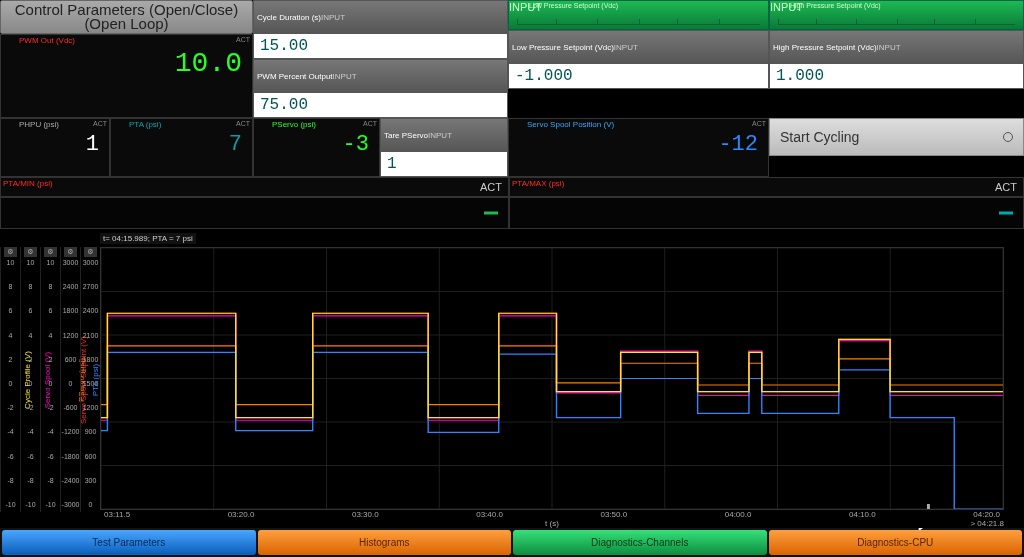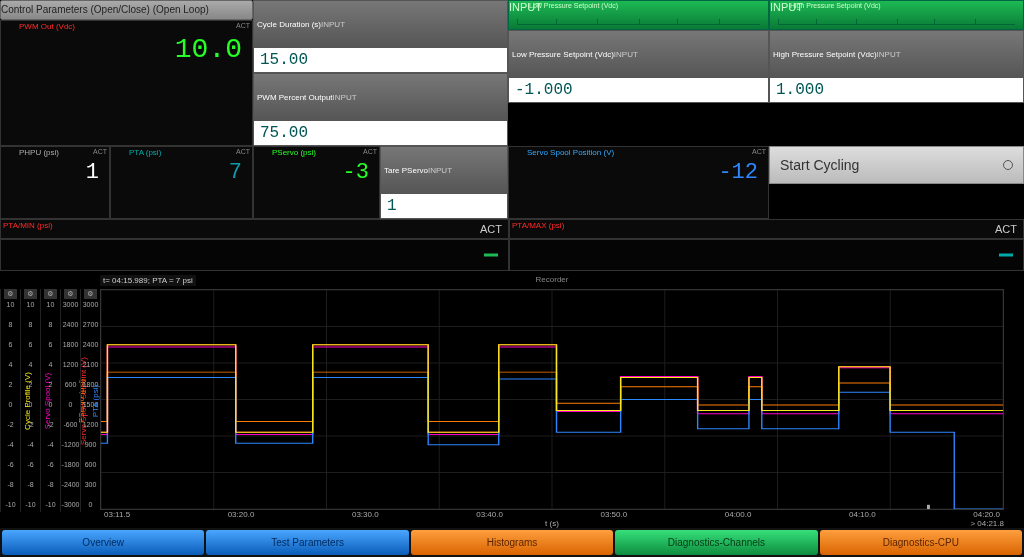--- a/index.html
+++ b/index.html
@@ -12,29 +12,29 @@
   .panel-label.green { color: #27ff27; }
   .panel-label.blue { color: #3af; }
   .panel-label.teal { color: #0aa; }
   .panel .tag-right { position: absolute; right: 2px; top: 1px; font-size: 7px; color: #888; }
   .big-value { font-family: "Courier New", monospace; font-size: 28px; text-align: right; padding: 2px 10px 4px 4px; }
   .big-value.green { color: #27ff27; }
   .big-value.teal { color: #19a; }
   .big-value.blue { color: #2d87ff; }
   .big-value.white { color: #fff; }
   .white-input { background: #fff; color: #000; display: flex; flex-direction: column; border: 1px solid #555; }
-  .white-input .panel-label { background: linear-gradient(#777,#555); color: #fff; font-size: 8px; padding: 19px 3px; position: relative; }
+  .white-input .panel-label { background: linear-gradient(#777,#555); color: #fff; font-size: 8px; padding: 12px 3px; position: relative; }
   .white-input .inp-val { font-family: "Courier New", monospace; font-size: 16px; padding: 3px 6px; color: #055; }
   .green-slider { background: linear-gradient(#1db954,#0a7a36); border: 1px solid #064; position: relative; height: 30px; }
   .green-slider .panel-label { position: absolute; top: 0; left: 2px; color: #cfc; font-size: 7px; }
   .green-slider .tag-right { color: #cfc; }
   .green-slider .ticks { position: absolute; left: 8px; right: 8px; bottom: 4px; height: 8px; border-bottom: 1px solid #063; }
   .green-slider .ticks::before, .green-slider .ticks::after { content:''; position:absolute; bottom:0; width:1px; height:5px; background:#063; }
   .green-slider .ticks span { position:absolute; bottom:0; width:1px; height:5px; background:#063; }
-  .btn-panel { background: linear-gradient(#aaa,#888); color:#222; border:1px solid #666; font-size:10px; line-height:14px; padding:2px 0; border-radius:2px; }
+  .btn-panel { background: linear-gradient(#aaa,#888); color:#222; border:1px solid #666; text-align:center; font-size:15px; line-height:14px; padding:2px 0; border-radius:2px; }
   .start-cycling { display:flex; align-items:center; justify-content:space-between; padding:6px 10px; font-size:14px; color:#333; background:linear-gradient(#ddd,#bbb); border:1px solid #888; height:38px; }
   .start-cycling .circ { width:10px; height:10px; border-radius:50%; border:1px solid #555; background:#ccc; }
   .row2 { display:grid; grid-template-columns: 110px 143px 127px 128px 261px 255px; }
   .slim-panel { height:20px;  border:1px solid #333; background:#0a0a0a; position:relative; display:flex; align-items:center; justify-content:flex-end; padding:0 6px 0 3px;}
   .slim-label { position:absolute; left:2px; top:1px; font-size:8px; }
   .progress-strip { display:grid; grid-template-columns: 509px 515px; }
   .progress { height:32px; border:1px solid #333; background:#050505; position:relative; }
   .progress .bar { position:absolute; right:10px; top:50%; transform:translateY(-50%); width:14px; height:3px; }
   .chart-area { flex:1; display:flex; background:#000; }
   .side-scales { width:100px; display:flex; position:relative; margin-top:18px; margin-bottom:16px; }
@@ -237,21 +237,20 @@
           <span style="font-size: 7px;">1200</span>
           <span style="font-size: 7px;">900</span>
           <span style="font-size: 7px;">600</span>
           <span style="font-size: 7px;">300</span>
           <span style="font-size: 7px;">0</span>
           <div style="position: absolute; left: -2px; top: 50%; transform: translateY(-50%) rotate(-90deg); transform-origin: center center; font-size: 8px; white-space: nowrap; color: rgb(45, 135, 255);">PTA (psi)</div>
         </div>
       </div>
     <div class="chart-wrap">
       <div class="chart-cursor-label">t= 04:15.989; PTA = 7 psi</div>
-      <div class="chart-header">Recorder</div>
       <div class="plot">
         <svg id="plot-svg" width="100%" height="100%" preserveAspectRatio="none" viewBox="0 0 918 312">
             <line x1="0" x2="0" y1="0" y2="312" stroke="#222"></line>
             <line x1="114.75" x2="114.75" y1="0" y2="312" stroke="#222"></line>
             <line x1="229.5" x2="229.5" y1="0" y2="312" stroke="#222"></line>
             <line x1="344.25" x2="344.25" y1="0" y2="312" stroke="#222"></line>
             <line x1="459" x2="459" y1="0" y2="312" stroke="#222"></line>
             <line x1="573.75" x2="573.75" y1="0" y2="312" stroke="#222"></line>
             <line x1="688.5" x2="688.5" y1="0" y2="312" stroke="#222"></line>
             <line x1="803.25" x2="803.25" y1="0" y2="312" stroke="#222"></line>
@@ -281,20 +280,19 @@
           <span>03:50.0</span>
           <span>04:00.0</span>
           <span>04:10.0</span>
           <span>04:20.0</span>
           <span style="position: absolute; right: 0px; bottom: 0px; font-size: 8px;">&gt; 04:21.8</span>
         </div>
     </div>
   </div>
 
   <div class="bottom-nav">
-    <div class="nav-btn nav-blue">Overview</div>
     <div class="nav-btn nav-blue">Test Parameters</div>
     <div class="nav-btn nav-orange">Histograms</div>
     <div class="nav-btn nav-green">Diagnostics-Channels</div>
     <div class="nav-btn nav-orange">Diagnostics-CPU</div>
   </div>
 
 </div>
 
 </body></html>

